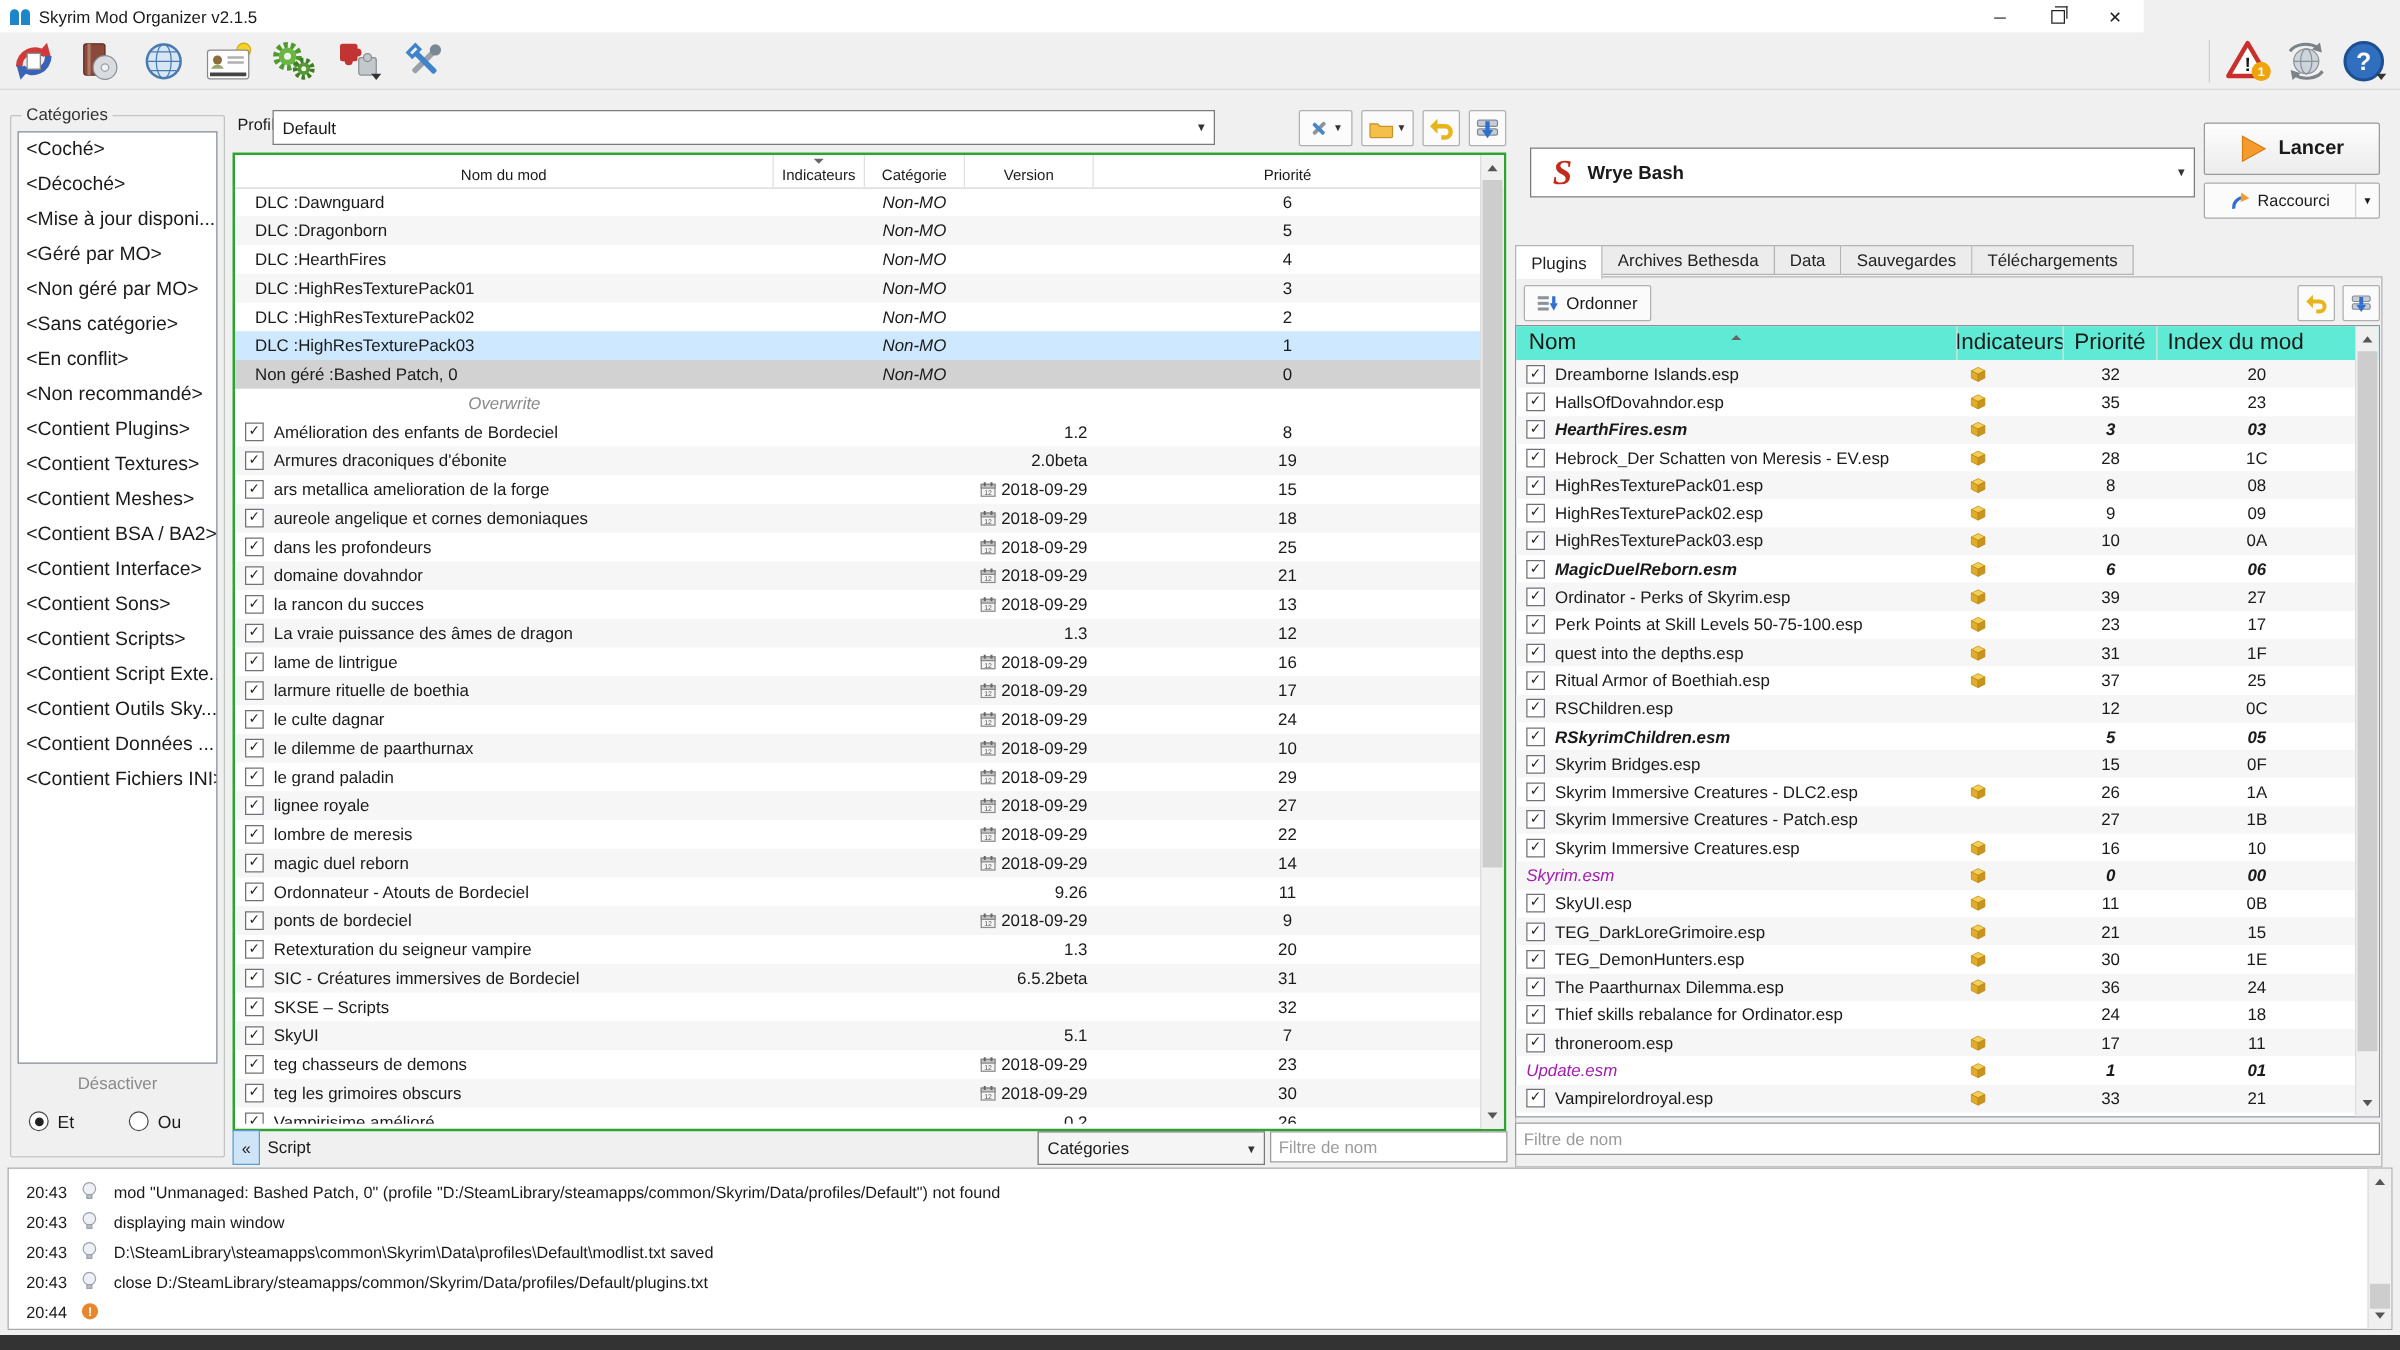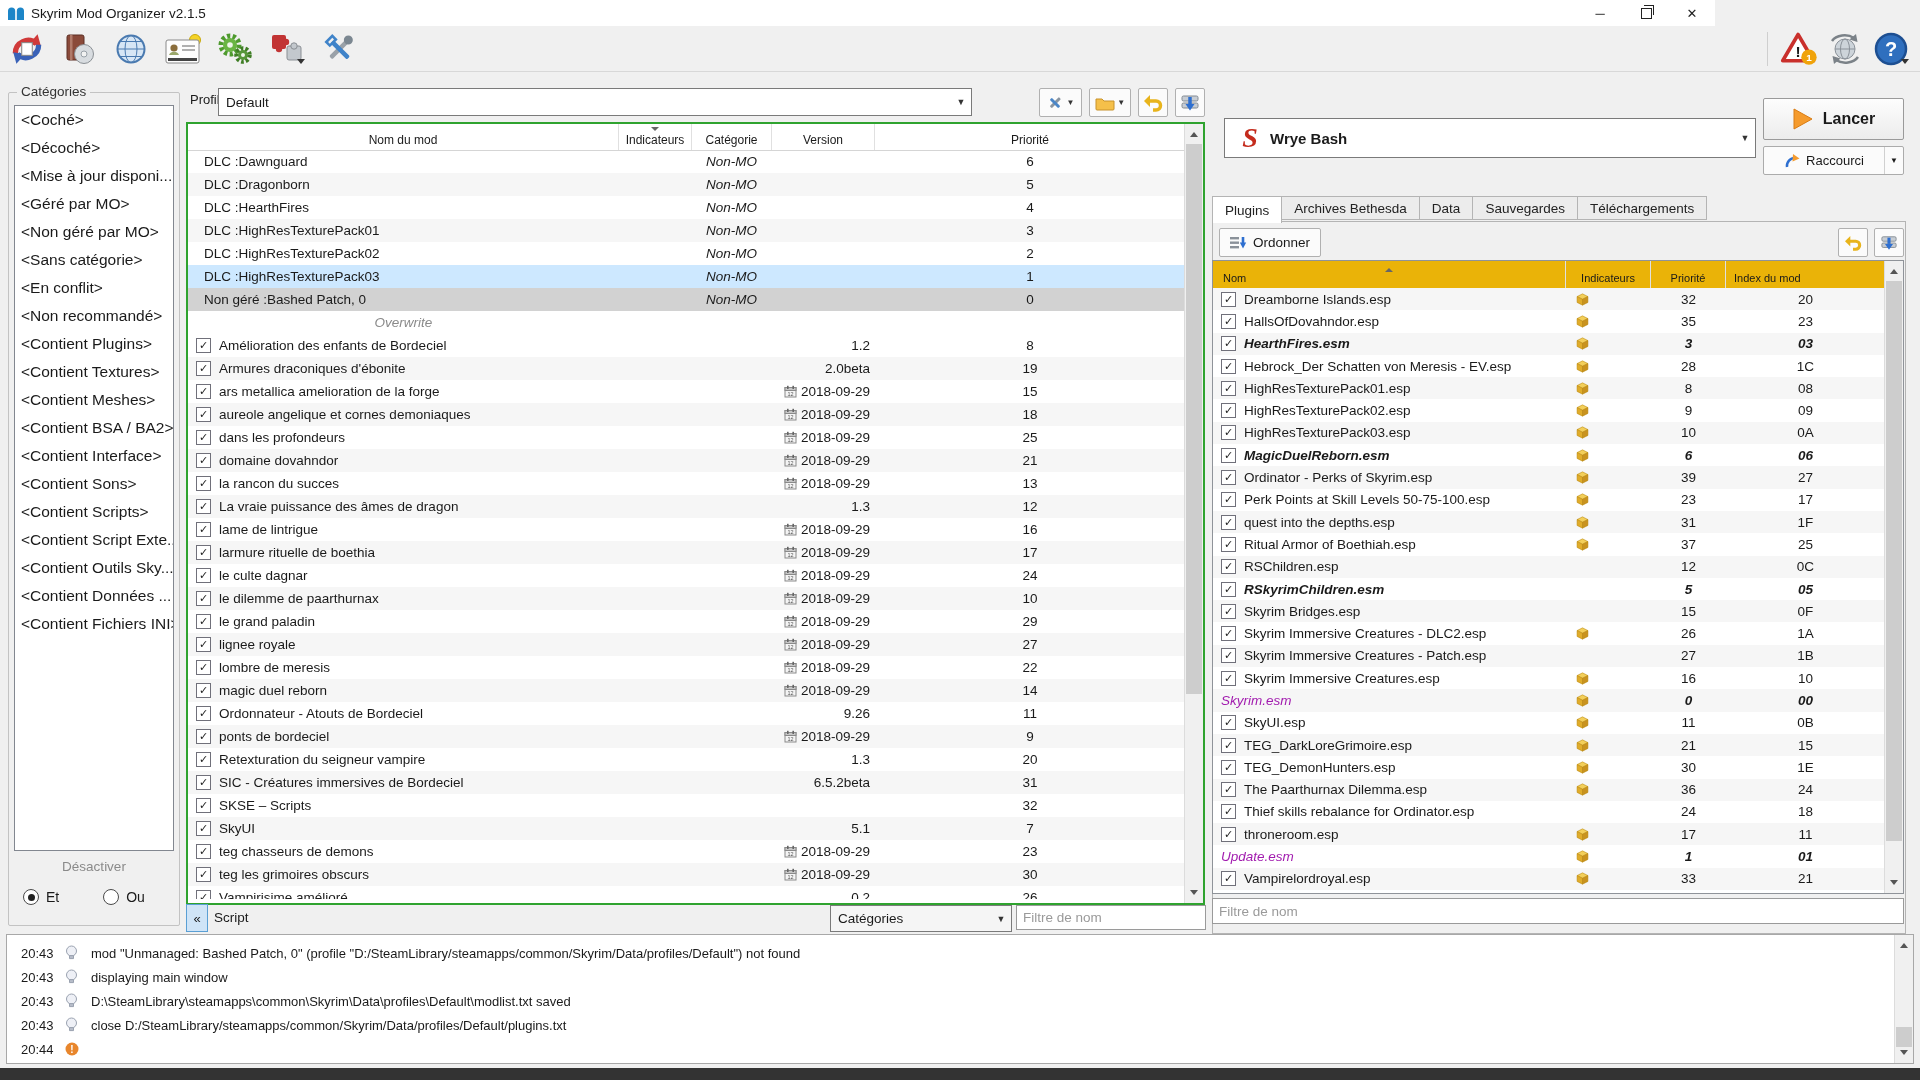--- a/index.html
+++ b/index.html
@@ -94,21 +94,21 @@
   .tabs{position:absolute;left:1212px;top:196px;height:26px;display:flex;}
   .tab{height:22px;padding:0 12px;display:flex;align-items:center;font-size:13.5px;background:#ececec;border:1px solid #b4b4b4;border-left:none;color:#222}
   .tab:first-child{border-left:1px solid #b4b4b4}
   .tab.active{background:#fff;height:26px;border-bottom:none;position:relative;z-index:2}
   .tab-frame{position:absolute;left:1212px;top:221px;width:692px;height:711px;border:1px solid #b4b4b4;background:#f0f0f0}
 
   
   .order-btn{position:absolute;left:1219px;top:228px;height:27px;padding:0 10px;background:#fbfbfb;border:1px solid #b0b0b0;border-radius:2px;display:flex;align-items:center;gap:6px;font-size:13.5px}
   .pl-btns{position:absolute;left:1838px;top:228px;display:flex;gap:6px}
   .plugtable{position:absolute;left:1212px;top:260px;width:690px;height:632px;border:1px solid #8f9399;background:#fff}
-  .pt-header{display:grid;grid-template-columns:26px 327px 85px 75px 159px;height:27px;background:#eab308;border-bottom:1px solid #d5d5d5;font-size:11px}
+  .pt-header{display:grid;grid-template-columns:26px 327px 85px 75px 159px;height:27px;background:#5eead4;border-bottom:1px solid #d5d5d5;font-size:18px}
   .pt-h{display:flex;align-items:flex-end;padding-bottom:4px;border-right:1px solid #e0e0e0;position:relative;overflow:hidden}
   .pt-h.center{justify-content:center}
   .pt-rows{position:absolute;left:0;top:27px;width:672px;height:603px;overflow:hidden}
   .pt-row{display:grid;grid-template-columns:26px 327px 85px 75px 159px;height:22.3px;font-size:13.5px;align-items:center}
   .pt-row.alt{background:#f6f6f6}
   .pt-row .icon-cell{display:flex;align-items:center;padding-left:10px}
   .pt-row .pri{text-align:center}
   .pt-row .idx{text-align:center}
   .pt-row.boldrow .name-cell,.pt-row.boldrow .pri,.pt-row.boldrow .idx{font-weight:bold;font-style:italic}
   .pt-row.master .master-name{grid-column:1/3;padding-left:8px;font-weight:normal;font-style:italic;color:#a21caf;white-space:nowrap;overflow:hidden}

